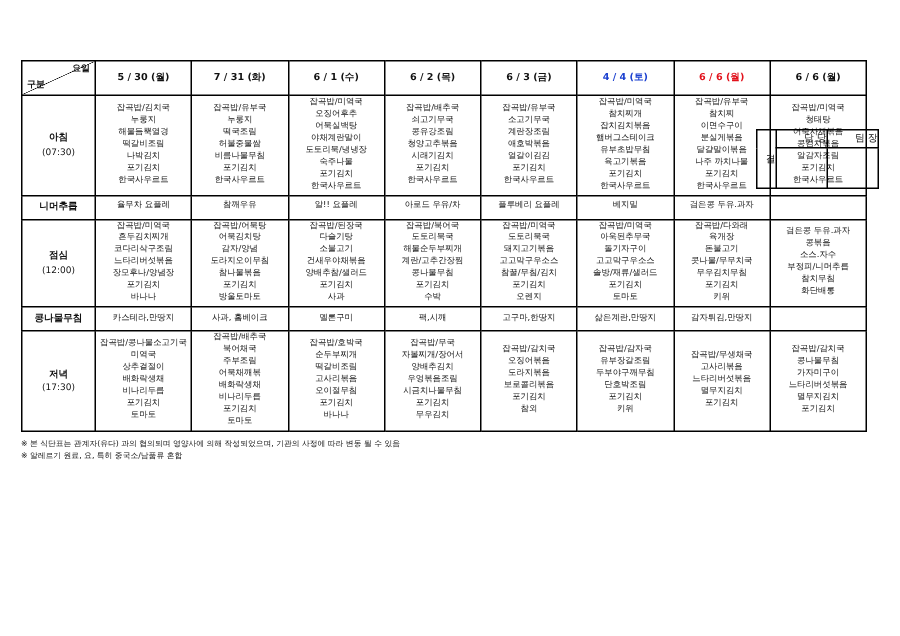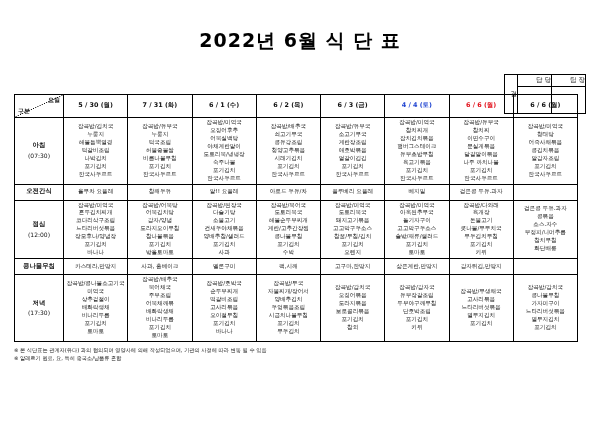--- a/index.html
+++ b/index.html
@@ -99,21 +99,20 @@
     line-height:1.7;
     color:#111;
   }
   .notes div{white-space:nowrap;}
 </style>
 </head>
 <body>
 
 <div class="page">
 
-  <div class="title">2022년 6월 식 단 표</div>
 
   <table class="approval">
     <tbody>
         <tr>
       <td class="lbl" rowspan="2">
         <span>결</span>
       </td>
       <td class="hdr">담 당</td>
       <td class="hdr">팀 장</td>
     </tr>
@@ -221,21 +220,21 @@
               <span>청태탕</span>
               <span>어죽사채볶음</span>
               <span>콩김치볶음</span>
               <span>알감자조림</span>
               <span>포기김치</span>
               <span>한국사우르트</span>
             </td>
         </tr>
 
         <tr>
-          <td class="rowlabel">오전간식</td>
+          <td class="rowlabel">니머추릅</td>
           <td class="snack">율무차 요플레</td>
           <td class="snack">참깨우유</td>
           <td class="snack">알!! 요플레</td>
           <td class="snack">아로드 우유/차</td>
           <td class="snack">플루베리 요플레</td>
           <td class="snack">베지밀</td>
           <td class="snack">검은콩 두유.과자</td>
           <td class="snack"></td>
         </tr>
 

